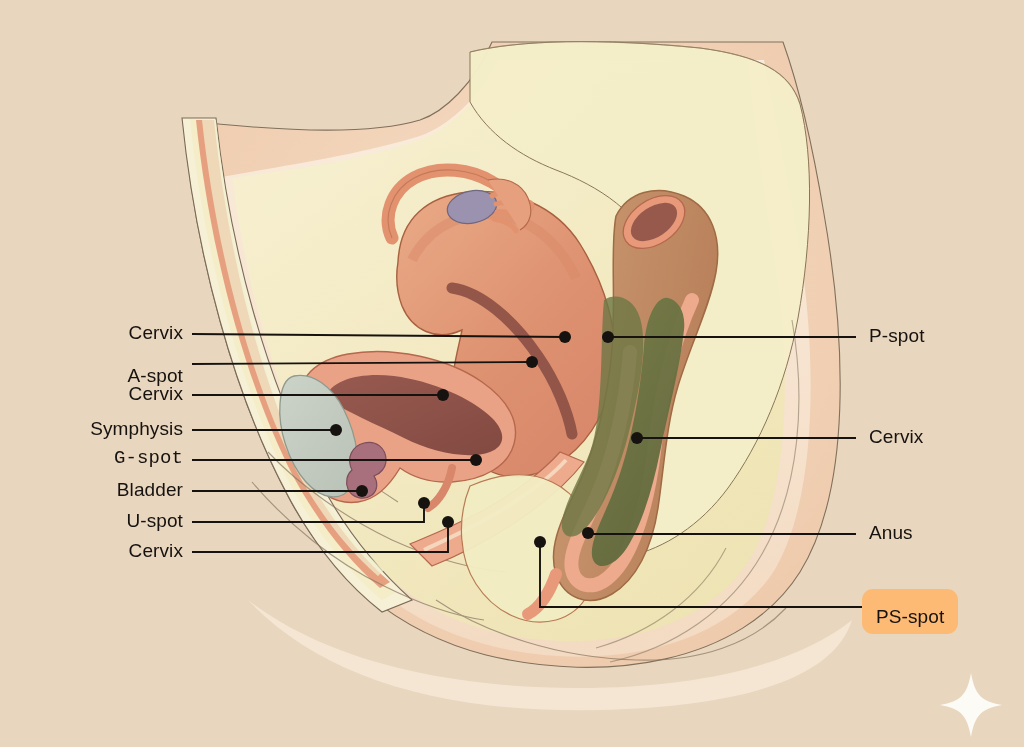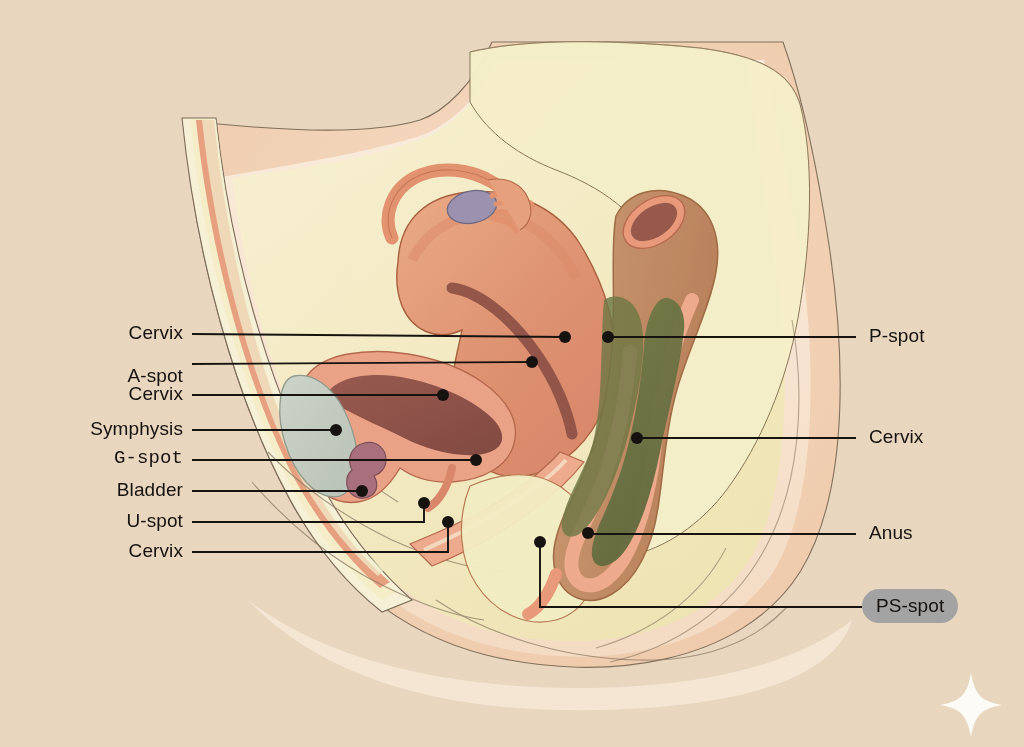--- a/index.html
+++ b/index.html
@@ -30,23 +30,23 @@
     position: absolute;
     font-size: 19px;
     color: #16120f;
     white-space: nowrap;
     letter-spacing: 0.1px;
     line-height: 1;
   }
   .lbl.left  { text-align: right; }
   .lbl.right { text-align: center; }
   .lbl.boxed {
-    background: #a3a3a3;
-    border-radius: 18px;
-    padding: 7px 14px 8px 14px;
+    background: #fdba74;
+    border-radius: 11px;
+    padding: 18px 14px 8px 14px;
     box-shadow: 0 0 0 0 rgba(0,0,0,0);
   }
 </style>
 </head>
 <body>
 
 <div id="stage">
 
   <svg class="layer" viewBox="0 0 1024 747" aria-hidden="true">
     <defs>

